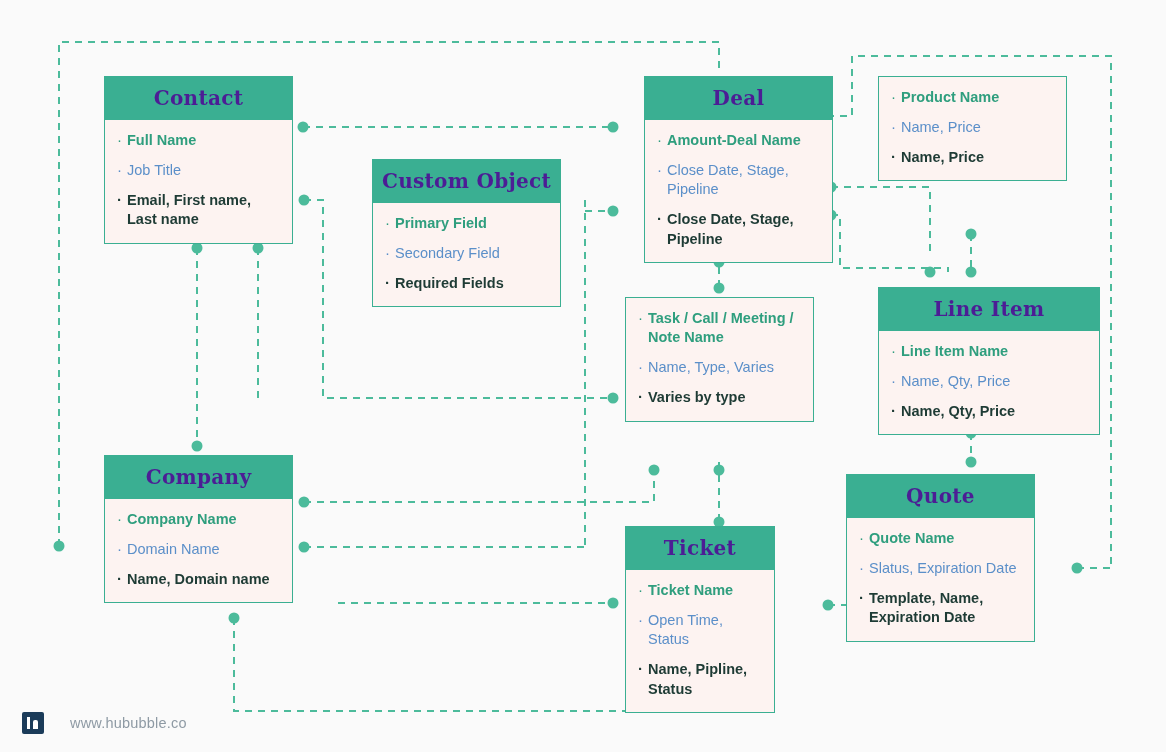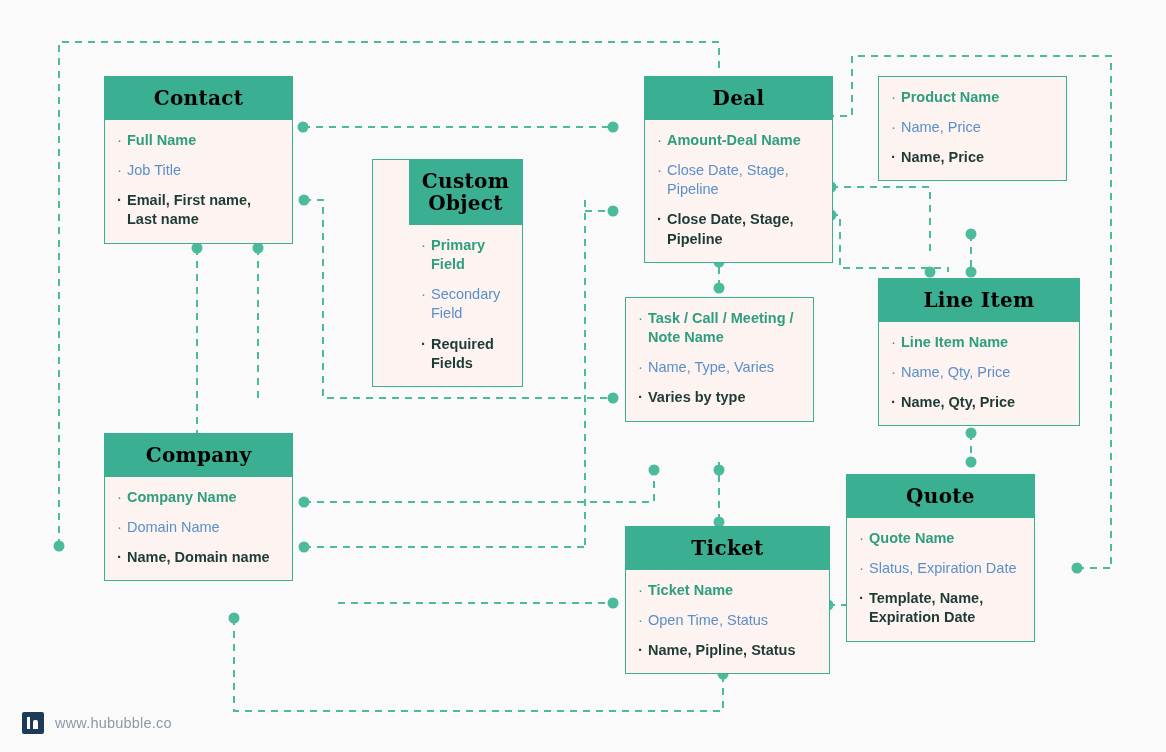--- a/index.html
+++ b/index.html
@@ -27,21 +27,21 @@
 
   
   .card {
     position: absolute;
     border: 1px solid #3aaf92;
     background: #fdf3f1;
     z-index: 5;
   }
   .card-header {
     background: #3aaf92;
-    color: #000000;
+    color: #4c1d95;
     text-align: center;
     font-family: "DejaVu Serif", "Liberation Serif", serif;
     font-weight: bold;
     font-size: 20px;
     letter-spacing: .3px;
     padding: 10px 4px 11px;
     line-height: 1.1;
   }
   .card-body {
     padding: 11px 12px 13px 12px;
@@ -67,21 +67,21 @@
   .f-green .ftext { font-weight: bold; }
   .f-blue .ftext  { font-weight: normal; }
 
   
   #footer {
     position: absolute;
     left: 22px;
     bottom: 18px;
     display: flex;
     align-items: center;
-    gap: 11px;
+    gap: 26px;
     z-index: 6;
   }
   #logo-mark {
     width: 22px; height: 22px;
     background: #1b3b59;
     border-radius: 2px;
     position: relative;
   }
   #logo-mark .bar-a {
     position: absolute; left: 5px; top: 5px;
@@ -189,21 +189,21 @@
         <span class="bullet">·</span>
         <span class="ftext">Job Title</span>
       </div>
       <div class="field f-dark">
         <span class="bullet">·</span>
         <span class="ftext">Email, First name, Last name</span>
       </div>
     </div>
   </div>
 
-  <div class="card" style="left:372px; top:159px; width:151px;padding-left:36px;">
+  <div class="card" style="left:372px; top:159px; width:189px;">
     <div class="card-header">Custom Object</div>
     <div class="card-body">
       <div class="field f-green">
         <span class="bullet">·</span>
         <span class="ftext">Primary Field</span>
       </div>
       <div class="field f-blue">
         <span class="bullet">·</span>
         <span class="ftext">Secondary Field</span>
       </div>
@@ -259,57 +259,57 @@
         <span class="bullet">·</span>
         <span class="ftext">Name, Type, Varies</span>
       </div>
       <div class="field f-dark">
         <span class="bullet">·</span>
         <span class="ftext">Varies by type</span>
       </div>
     </div>
   </div>
 
-  <div class="card" style="left:878px; top:278px; width:202px;">
+  <div class="card" style="left:878px; top:287px; width:222px;">
     <div class="card-header">Line Item</div>
     <div class="card-body">
       <div class="field f-green">
         <span class="bullet">·</span>
         <span class="ftext">Line Item Name</span>
       </div>
       <div class="field f-blue">
         <span class="bullet">·</span>
         <span class="ftext">Name, Qty, Price</span>
       </div>
       <div class="field f-dark">
         <span class="bullet">·</span>
         <span class="ftext">Name, Qty, Price</span>
       </div>
     </div>
   </div>
 
-  <div class="card" style="left:104px; top:433px; width:189px;">
+  <div class="card" style="left:104px; top:455px; width:189px;">
     <div class="card-header">Company</div>
     <div class="card-body">
       <div class="field f-green">
         <span class="bullet">·</span>
         <span class="ftext">Company Name</span>
       </div>
       <div class="field f-blue">
         <span class="bullet">·</span>
         <span class="ftext">Domain Name</span>
       </div>
       <div class="field f-dark">
         <span class="bullet">·</span>
         <span class="ftext">Name, Domain name</span>
       </div>
     </div>
   </div>
 
-  <div class="card" style="left:625px; top:526px; width:205px;">
+  <div class="card" style="left:625px; top:526px; width:150px;">
     <div class="card-header">Ticket</div>
     <div class="card-body">
       <div class="field f-green">
         <span class="bullet">·</span>
         <span class="ftext">Ticket Name</span>
       </div>
       <div class="field f-blue">
         <span class="bullet">·</span>
         <span class="ftext">Open Time, Status</span>
       </div>

